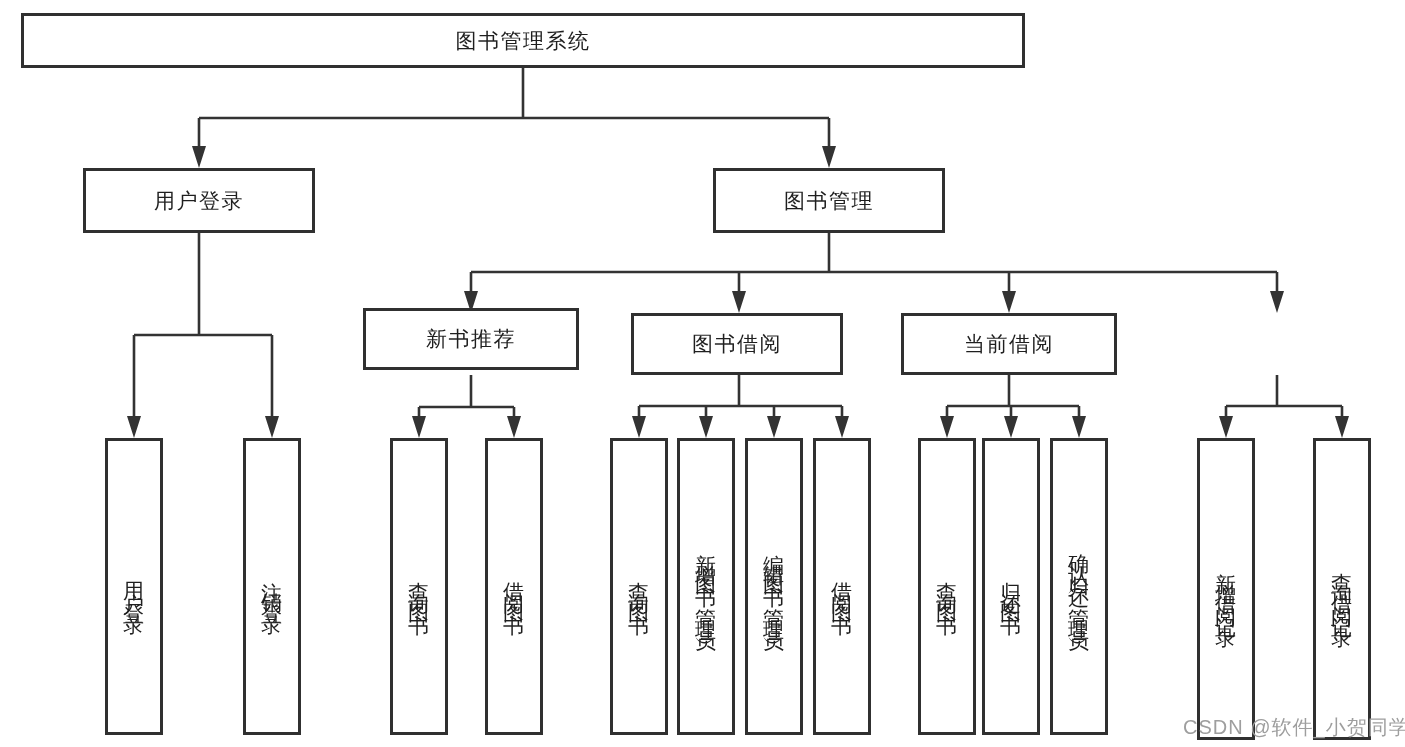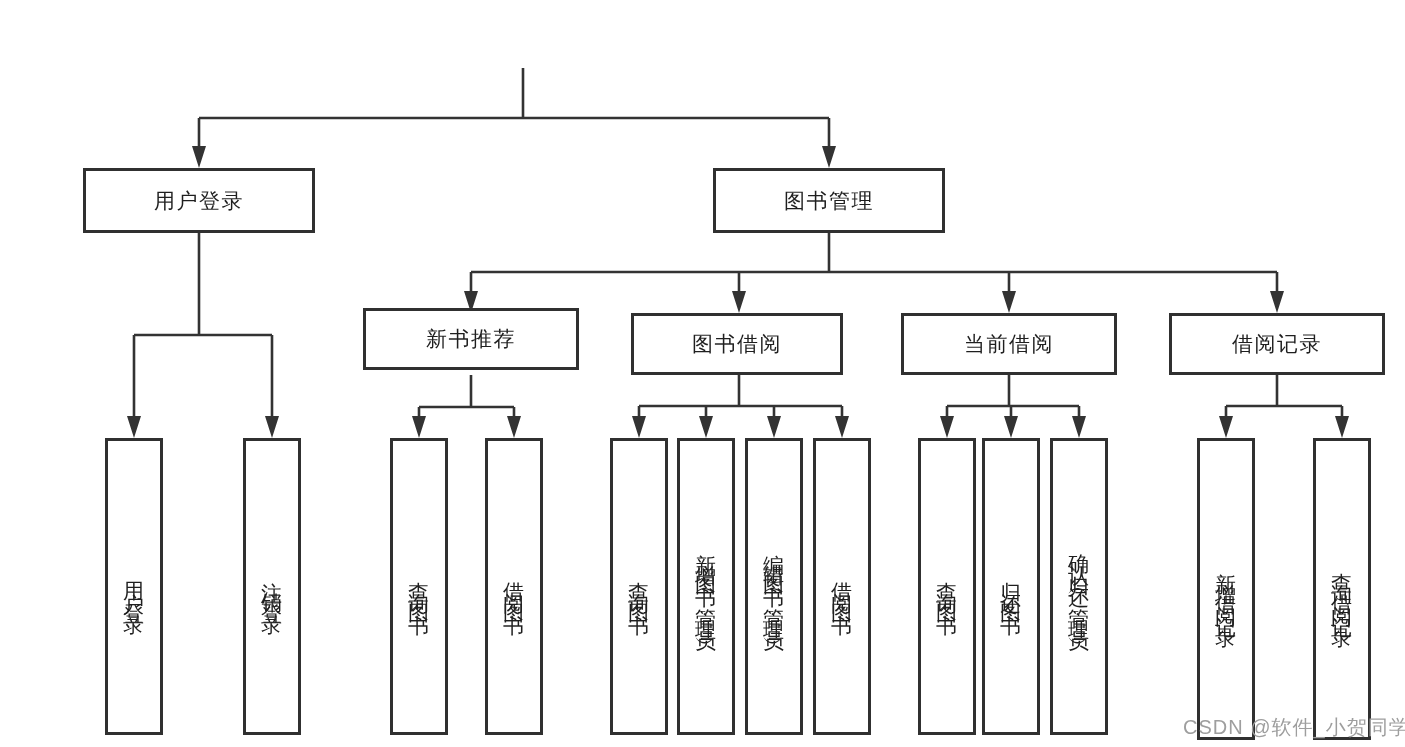--- a/index.html
+++ b/index.html
@@ -60,39 +60,39 @@
       M464 291 h14 L471 313 z  M732 291 h14 L739 313 z
       M1002 291 h14 L1009 313 z M1270 291 h14 L1277 313 z
       M412 416 h14 L419 438 z  M507 416 h14 L514 438 z
       M632 416 h14 L639 438 z  M699 416 h14 L706 438 z
       M767 416 h14 L774 438 z  M835 416 h14 L842 438 z
       M940 416 h14 L947 438 z  M1004 416 h14 L1011 438 z
       M1072 416 h14 L1079 438 z
       M1219 416 h14 L1226 438 z M1335 416 h14 L1342 438 z"></path>
   </svg>
 
+  <div class="box n-root">
+    <span class="h-label">图书管理系统</span>
+  </div>
 
   <div class="box n-user-login">
     <span class="h-label">用户登录</span>
   </div>
   <div class="box n-book-mgmt">
     <span class="h-label">图书管理</span>
   </div>
 
   <div class="box n-new-book">
     <span class="h-label">新书推荐</span>
   </div>
   <div class="box n-borrow">
     <span class="h-label">图书借阅</span>
   </div>
   <div class="box n-current">
     <span class="h-label">当前借阅</span>
-  </div>
-  <div class="box n-records">
-    <span class="h-label">借阅记录</span>
   </div>
 
   <div class="box leaf l-1">
     <span class="v-label">用户登录</span>
   </div>
   <div class="box leaf l-2">
     <span class="v-label">注销登录</span>
   </div>
 
   <div class="box leaf l-3">

